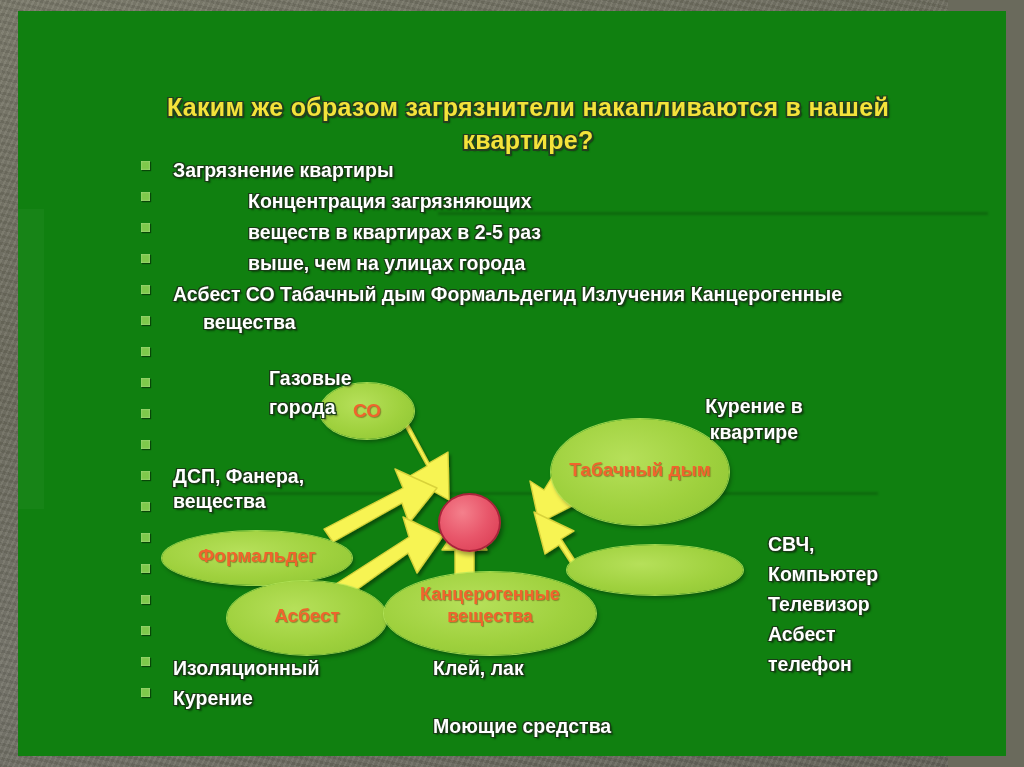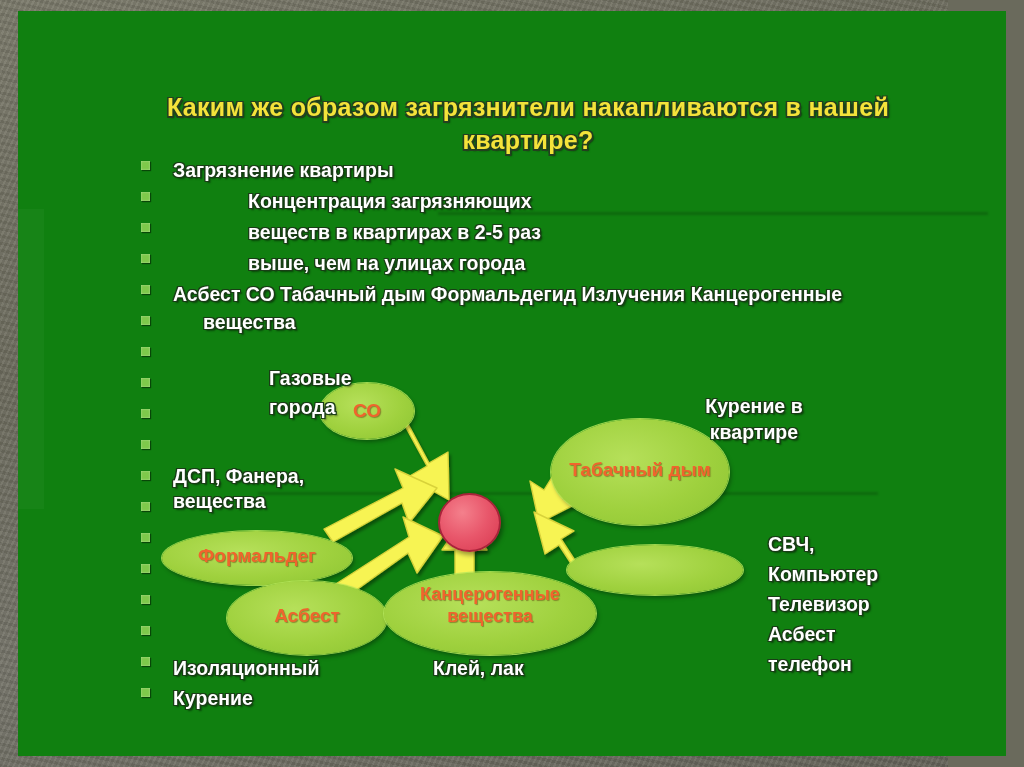--- a/index.html
+++ b/index.html
@@ -193,16 +193,17 @@
       <div class="caption" style="left:750px;top:521px;">СВЧ,</div>
       <div class="caption" style="left:750px;top:551px;">Компьютер</div>
       <div class="caption" style="left:750px;top:581px;">Телевизор</div>
       <div class="caption" style="left:750px;top:611px;">Асбест</div>
       <div class="caption" style="left:750px;top:641px;">телефон</div>
 
       <div class="caption" style="left:155px;top:645px;">Изоляционный</div>
       <div class="caption" style="left:155px;top:675px;">Курение</div>
 
       <div class="caption" style="left:415px;top:645px;">Клей, лак</div>
+      <div class="caption" style="left:415px;top:703px;">Моющие средства</div>
 
     </div>
   </div>
 </div>
 
 </body></html>

